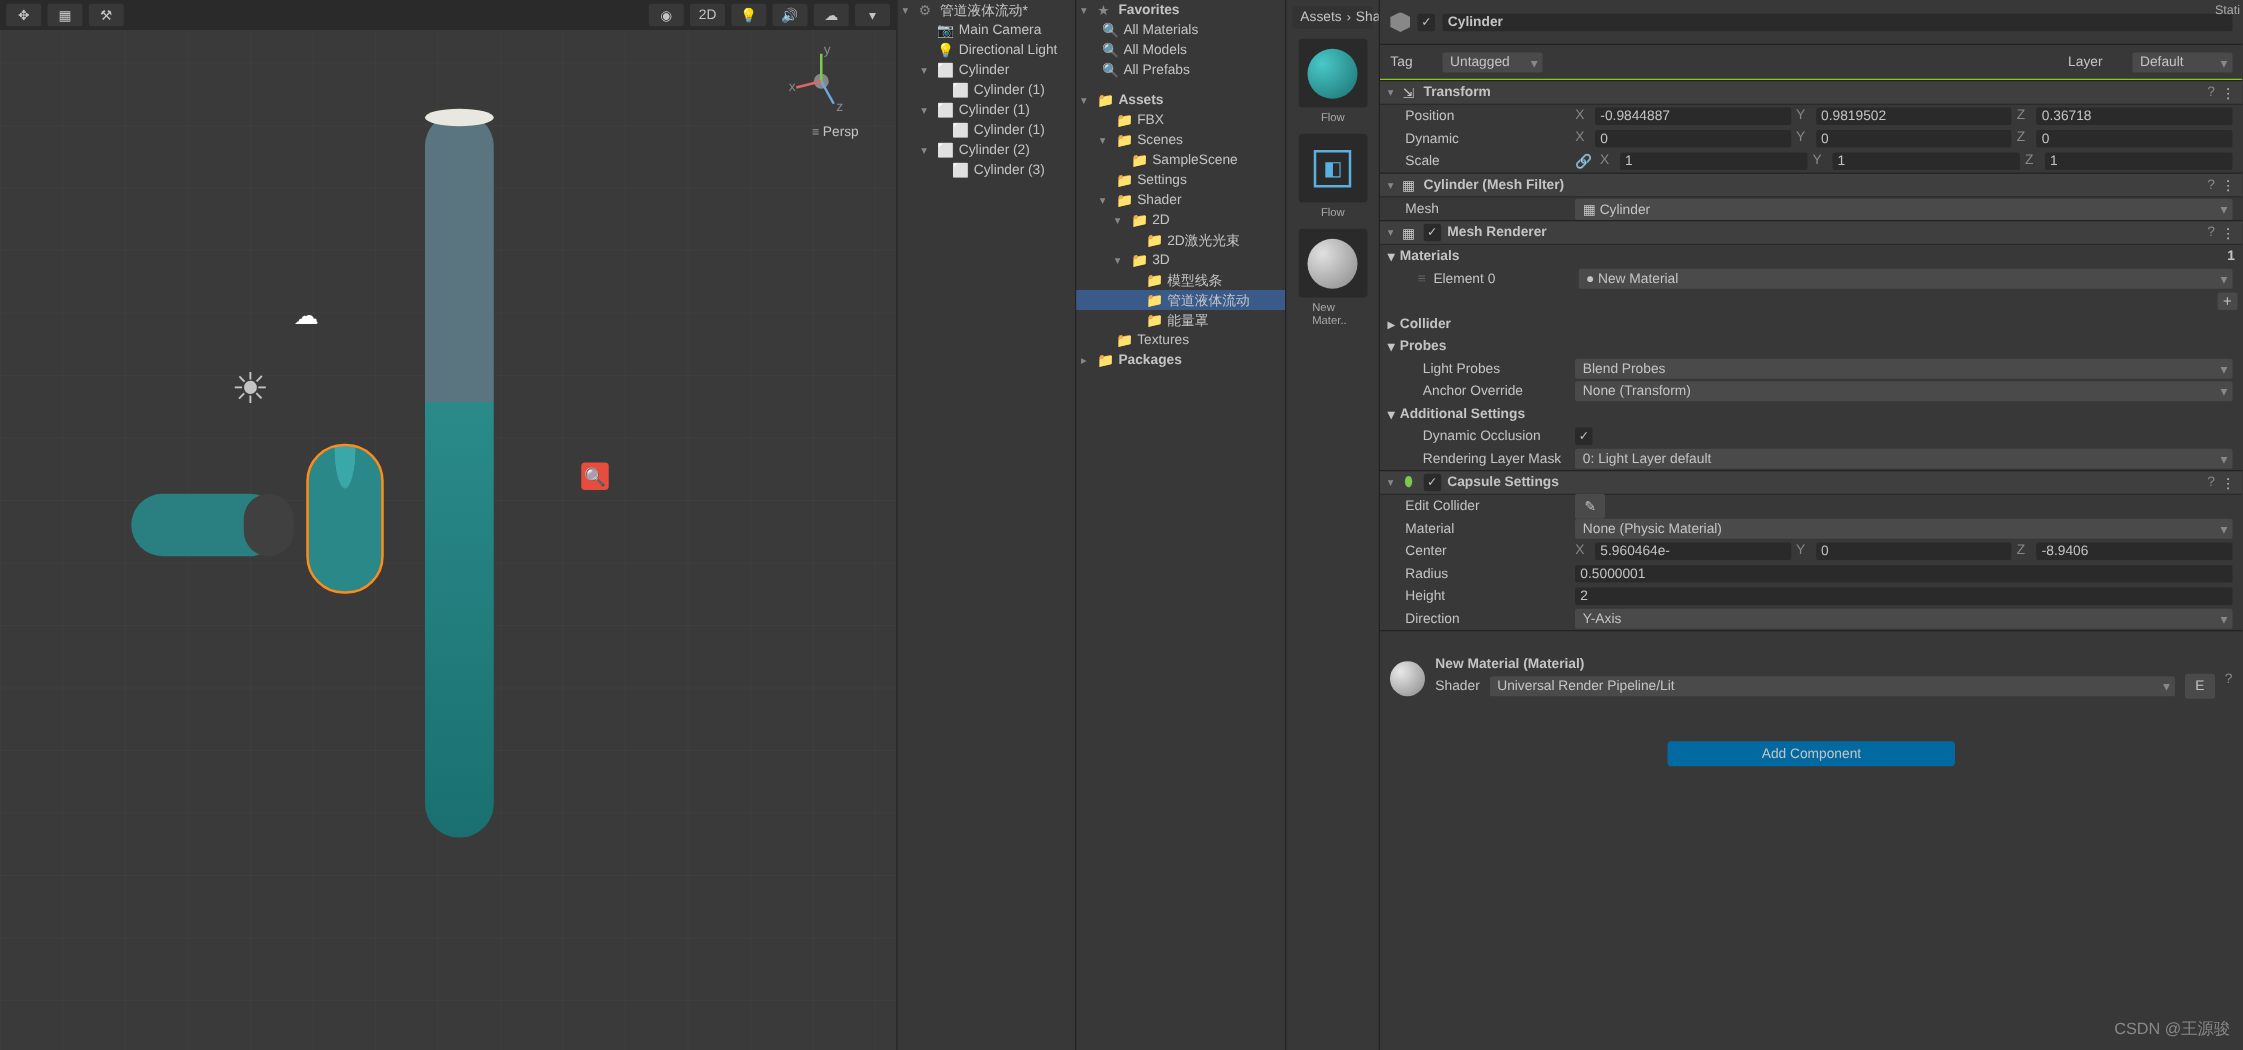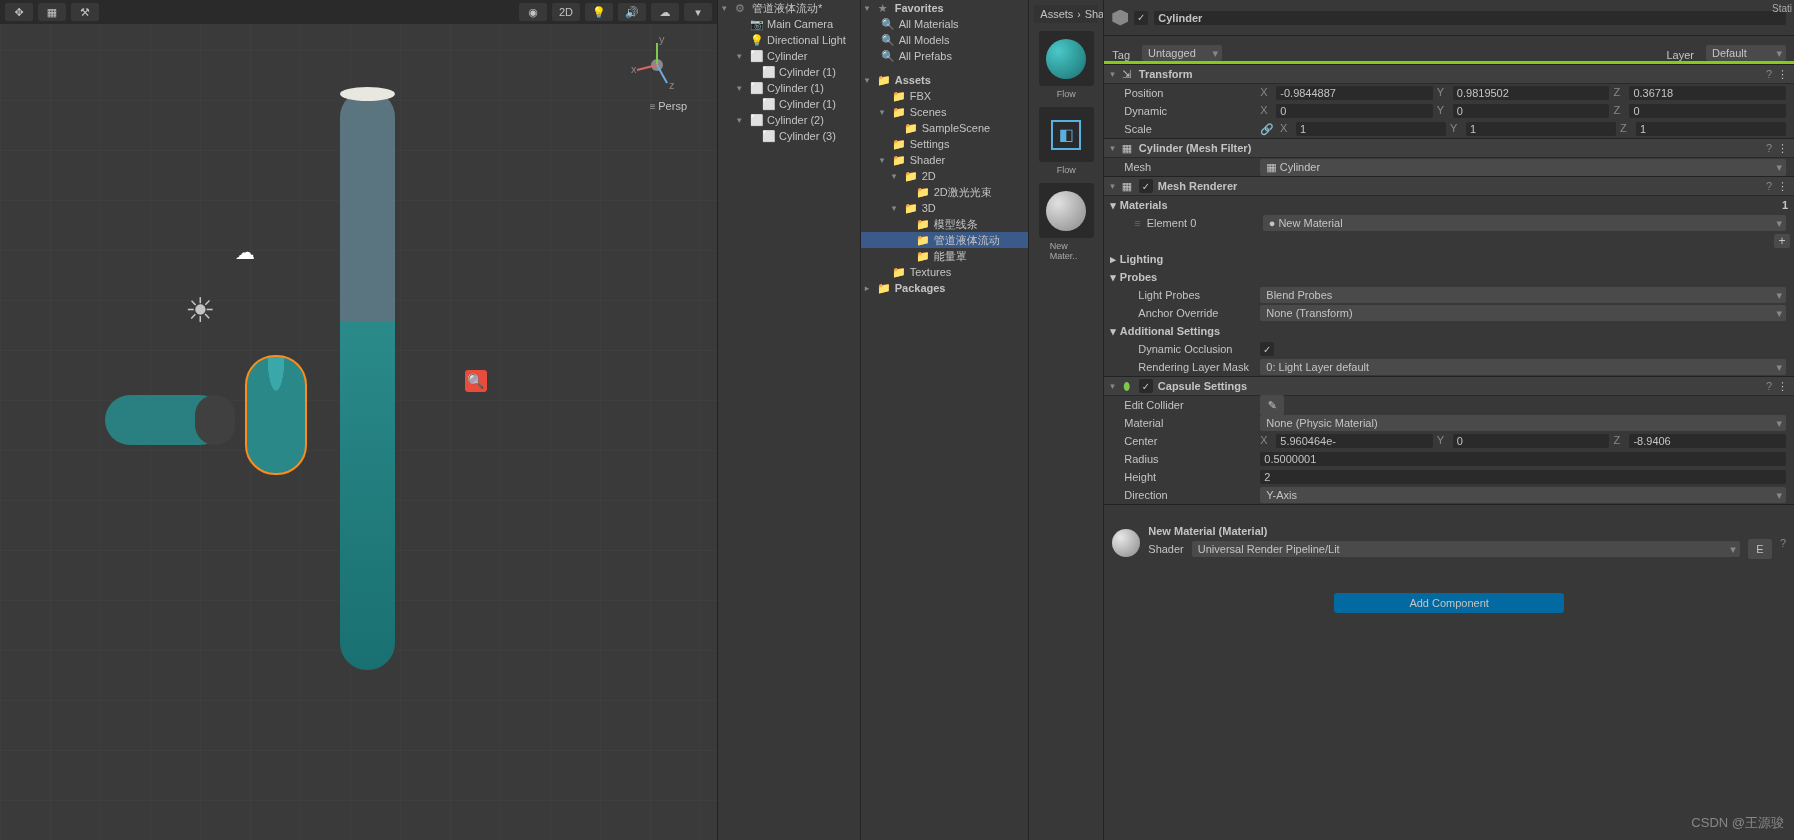--- a/index.html
+++ b/index.html
@@ -28,21 +28,21 @@
 .p-row.sel{background:#3a5a8a}
 .preview{width:75px;background:#383838;border-left:1px solid #222;padding:5px;display:flex;flex-direction:column;align-items:center;gap:8px}
 .prev-item{width:33px;display:flex;flex-direction:column;align-items:center;gap:3px}
 .prev-thumb{width:55px;height:55px;background:#2a2a2a;border-radius:3px;display:flex;align-items:center;justify-content:center}
 .sphere{width:40px;height:40px;border-radius:50%;background:radial-gradient(circle at 30% 30%,#4ac8c8,#1a7070)}
 .sphere.gray{background:radial-gradient(circle at 30% 30%,#e0e0e0,#888)}
 .flow-ico{width:30px;height:30px;border:2px solid #5ab0e0;display:flex;align-items:center;justify-content:center;color:#5ab0e0;font-size:16px}
 .prev-lbl{font-size:9px;color:#aaa}
 .inspector{flex:1;background:#383838;border-left:1px solid #222;display:flex;flex-direction:column}
 .ins-header{height:36px;display:flex;align-items:center;padding:0 8px;gap:6px;border-bottom:1px solid #222}
-.ins-header2{height:28px;display:flex;align-items:flex-end;padding:0 8px;gap:12px;border-bottom:3px solid #84cc16}
+.ins-header2{height:28px;display:flex;align-items:center;padding:0 8px;gap:24px;border-bottom:1px solid #84cc16}
 .dd{background:#4a4a4a;border-radius:2px;padding:2px 18px 2px 6px;position:relative;min-width:80px}
 .dd::after{content:"▾";position:absolute;right:4px;top:2px;color:#888}
 .comp-hdr{height:20px;background:#3f3f3f;display:flex;align-items:center;padding:0 6px;gap:5px;border-top:1px solid #222;border-bottom:1px solid #2a2a2a}
 .comp-hdr .fold{font-size:9px;color:#888}
 .comp-ico{width:14px;height:14px;display:flex;align-items:center;justify-content:center}
 .comp-title{font-weight:bold;flex:1}
 .help{color:#888;font-size:11px}
 .prop{display:flex;align-items:center;height:18px;padding:0 8px 0 20px;gap:6px}
 .prop-lbl{width:130px;color:#c4c4c4}
 .prop-lbl.sub{padding-left:14px}
@@ -378,21 +378,21 @@
     <div class="mat-row" style="position:relative">
         <span style="color:#666">≡</span>
         <span class="prop-lbl" style="width:110px">Element 0</span>
         <div class="dd" style="flex:1">● <span>New Material</span></div>
       </div>
     <div class="prop" style="position:relative;justify-content:flex-end">
         <div class="plus-btn">+</div>
       </div>
     <div class="sub-hdr">
         <span class="fold">▸</span>
-        <span>Lighting</span>
+        <span>Collider</span>
       </div>
     <div class="sub-hdr">
         <span class="fold">▾</span>
         <span>Probes</span>
       </div>
     <div class="prop">
         <span class="prop-lbl sub">Light Probes</span>
         <div class="dd" style="flex:1">Blend Probes</div>
       </div>
     <div class="prop">

